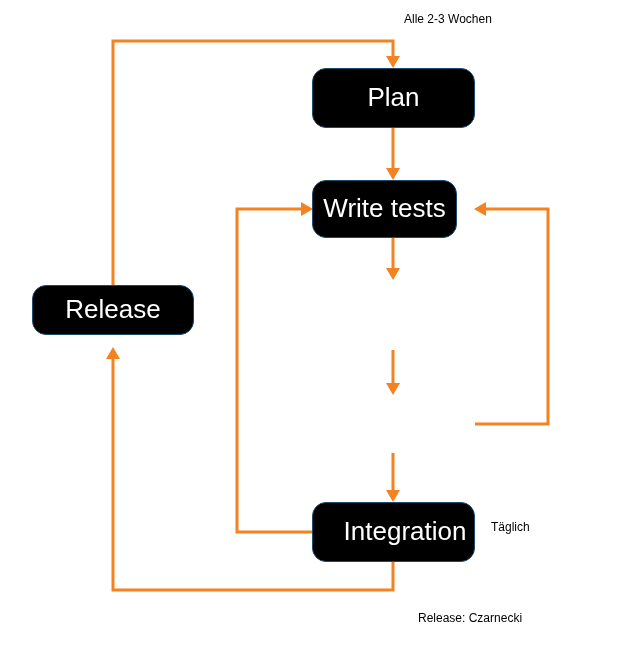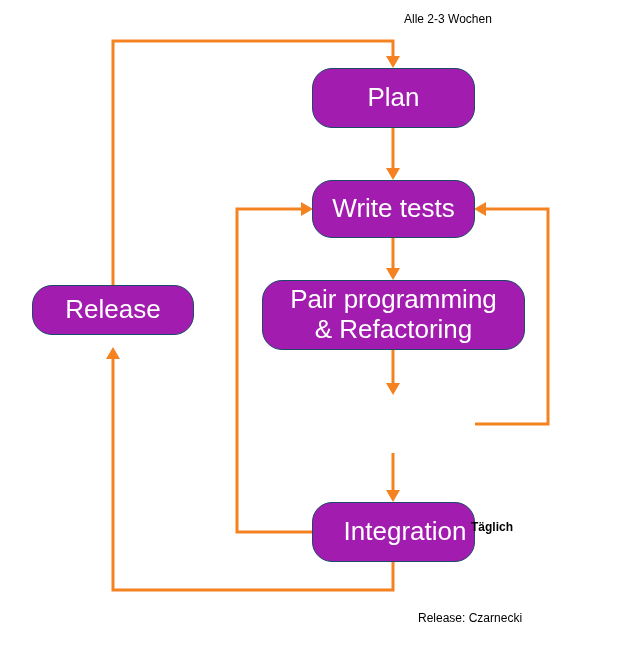--- a/index.html
+++ b/index.html
@@ -27,51 +27,51 @@
     fill: none;
     stroke: #F58220;
     stroke-width: 3;
   }
   svg.connectors polygon {
     fill: #F58220;
     stroke: none;
   }
   .node {
     position: absolute;
-    background: #a21caf;
+    background: #000000;
     border: 1px solid #1d4a68;
-    border-radius: 20px;
+    border-radius: 14px;
     color: #ffffff;
     display: flex;
     align-items: center;
     justify-content: center;
     text-align: center;
     font-size: 26px;
     line-height: 1.15;
     box-sizing: border-box;
   }
   .node span {
     white-space: pre-line;
   }
   .annotation {
     position: absolute;
     color: #000000;
     font-size: 12px;
     white-space: nowrap;
   }
   
   #node-plan        { left: 312px; top: 68px;  width: 163px; height: 60px; }
-  #node-write-tests { left: 312px; top: 180px; width: 163px; height: 58px; }
+  #node-write-tests { left: 312px; top: 180px; width: 145px; height: 58px; }
   #node-pair        { left: 262px; top: 280px; width: 263px; height: 70px; }
   #node-test        { left: 312px; top: 395px; width: 163px; height: 58px; }
   #node-integration { left: 312px; top: 502px; width: 163px; height: 60px; padding-left: 23px; }
   #node-release     { left: 32px;  top: 285px; width: 162px; height: 50px; }
 
   #label-cycle  { left: 404px; top: 12px; }
-  #label-daily  { left: 471px; top: 520px; font-weight: bold; }
+  #label-daily  { left: 491px; top: 520px; }
   #label-source { left: 418px; top: 611px; }
 </style>
 </head>
 <body>
 
 <div class="canvas">
 
   <svg class="connectors" viewBox="0 0 623 645" xmlns="http://www.w3.org/2000/svg">
 
     <g>
@@ -116,24 +116,20 @@
   </svg>
 
   <div class="node" id="node-plan">
     <span>Plan</span>
   </div>
 
   <div class="node" id="node-write-tests">
     <span>Write tests</span>
   </div>
 
-  <div class="node" id="node-pair">
-    <span>Pair programming
-&amp; Refactoring</span>
-  </div>
 
 
   <div class="node" id="node-integration">
     <span>Integration</span>
   </div>
 
   <div class="node" id="node-release">
     <span>Release</span>
   </div>
 

